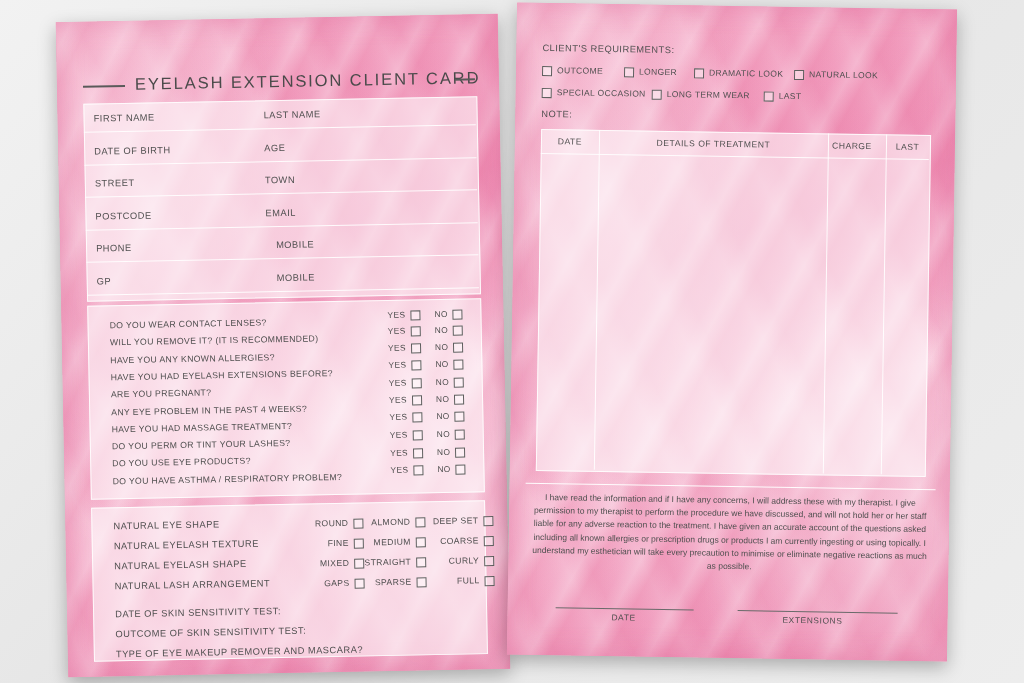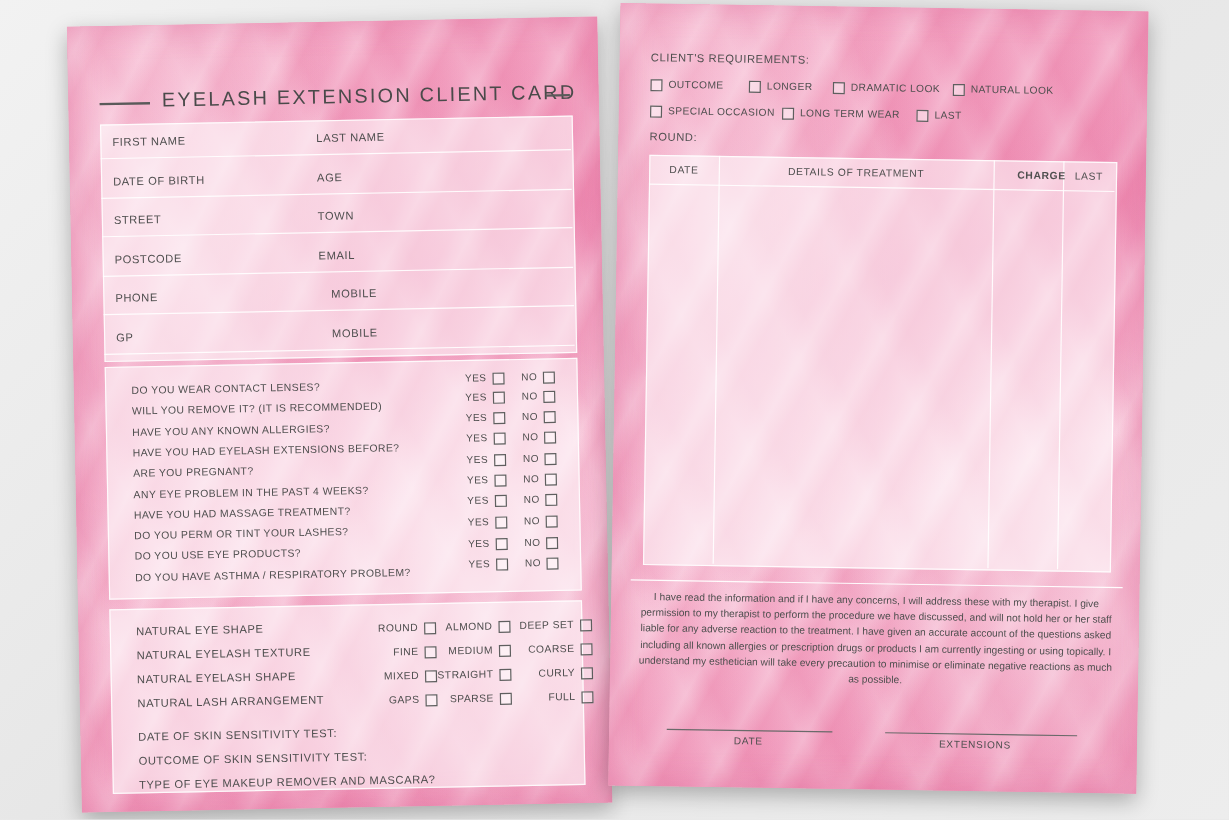--- a/index.html
+++ b/index.html
@@ -292,31 +292,31 @@
           <div class="req-check" style="left: 108px; top: 62px;"><span class="cb-lead"></span><span>LONGER</span></div>
           <div class="req-check" style="left: 178px; top: 62px;"><span class="cb-lead"></span><span>DRAMATIC LOOK</span></div>
           <div class="req-check" style="left: 278px; top: 62px;"><span class="cb-lead"></span><span>NATURAL LOOK</span></div>
         </div>
       <div id="req-row-2">
           <div class="req-check" style="left: 26px; top: 84px;"><span class="cb-lead"></span><span>SPECIAL OCCASION</span></div>
           <div class="req-check" style="left: 136px; top: 84px;"><span class="cb-lead"></span><span>LONG TERM WEAR</span></div>
           <div class="req-check" style="left: 248px; top: 84px;"><span class="cb-lead"></span><span>LAST</span></div>
         </div>
 
-      <div class="lbl" style="left:26px; top:106px;">ROUND:</div>
+      <div class="lbl" style="left:26px; top:106px;">NOTE:</div>
 
       <div class="panel" style="left:26px; top:126px; width:388px; height:340px;"></div>
       <div class="hline" style="left:26px; top:150px; width:388px;"></div>
       <div class="vline" style="left:84px; top:126px; height:340px;"></div>
       <div class="vline" style="left:313px; top:126px; height:340px;"></div>
       <div class="vline" style="left:371px; top:126px; height:340px;"></div>
 
       <div class="th" style="left:26px; top:133px; width:58px;">DATE</div>
       <div class="th" style="left:84px; top:133px; width:229px;">DETAILS OF TREATMENT</div>
-      <div class="th" style="left:324px; top:133px; width:58px;font-weight:bold;">CHARGE</div>
+      <div class="th" style="left:308px; top:133px; width:58px;">CHARGE</div>
       <div class="th" style="left:371px; top:133px; width:43px;">LAST</div>
 
       <div class="hline" style="left:16px; top:480px; width:410px; background:rgba(255,255,255,0.95);"></div>
       <div class="consent" style="left:20px; top:488px; width:402px;">I have read the information and if I have any concerns, I will address these with my therapist. I give permission to my therapist to perform the procedure we have discussed, and will not hold her or her staff liable for any adverse reaction to the treatment. I have given an accurate account of the questions asked including all known allergies or prescription drugs or products I am currently ingesting or using topically. I understand my esthetician will take every precaution to minimise or eliminate negative reactions as much as possible.</div>
 
       <div class="sigline" style="left:48px; top:604px; width:138px;"></div>
       <div class="sigcap" style="left:104px; top:608px;">DATE</div>
 
       <div class="sigline" style="left:230px; top:604px; width:160px;"></div>
       <div class="sigcap" style="left:275px; top:608px;">EXTENSIONS</div>

